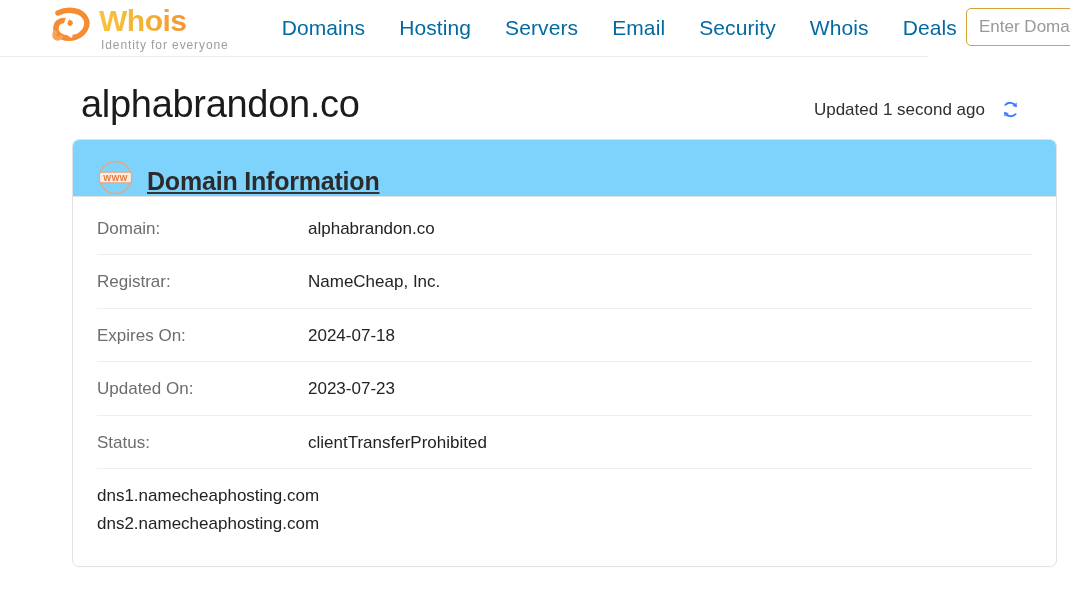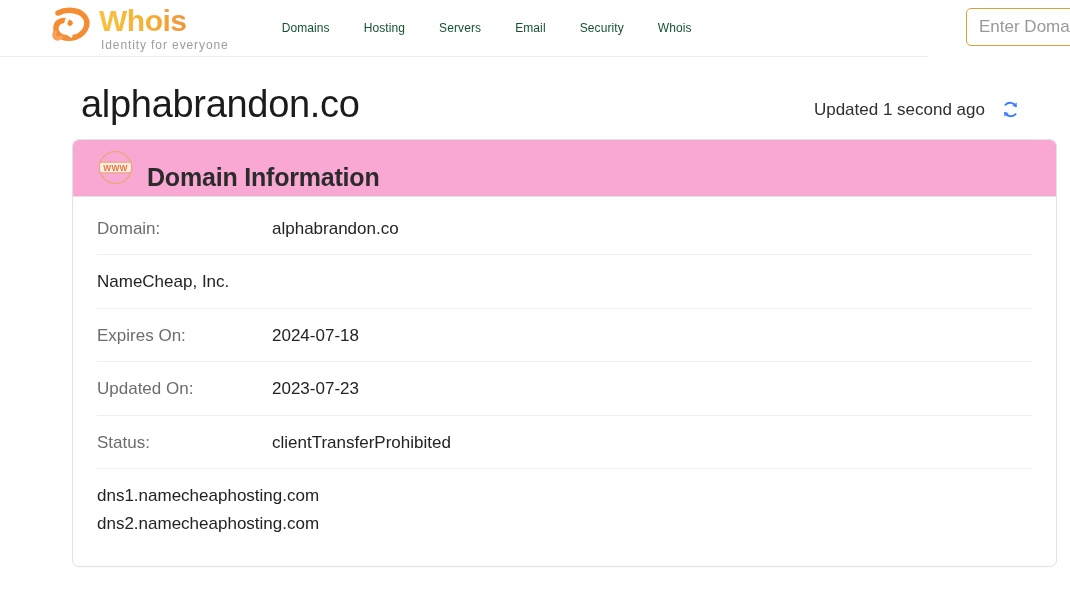--- a/index.html
+++ b/index.html
@@ -78,22 +78,22 @@
     align-items: center;
     margin-left: 36px;
     list-style: none;
     height: 100%;
   }
 
   .nav-links li { height: 100%; display: flex; align-items: center; }
 
   .nav-link {
     display: block;
-    font-size: 12px;
-    color: #14532d;
+    font-size: 21px;
+    color: #0369a1;
     text-decoration: none;
     padding: 0 17px;
     white-space: nowrap;
     letter-spacing: 0.1px;
   }
 
   .nav-search-wrap {
     position: absolute;
     left: 966px;
     top: 8px;
@@ -160,26 +160,27 @@
   .card {
     margin: 13px 13px 0 72px;
     border: 1px solid #e2e2e2;
     border-radius: 7px;
     background: #ffffff;
     overflow: hidden;
     box-shadow: 0 1px 1px rgba(0,0,0,0.015);
   }
 
   .card-header {
-    background: #f9a8d4;
+    background: #7dd3fc;
     border-bottom: 1px solid #e2e2e2;
     height: 57px;
     display: flex;
-    align-items: center;
+    align-items: flex-end;
     padding-left: 24px;
+    text-decoration: underline;
   }
 
   .www-icon {
     width: 37px;
     height: 37px;
     flex: 0 0 auto;
     margin-right: 13px;
   }
 
   .card-title {
@@ -193,20 +194,21 @@
   .card-body {
     padding: 0 0 16px 0;
   }
 
   .info-row {
     display: flex;
     align-items: flex-start;
     border-top: 1px solid #eeeeee;
     margin: 0 24px;
     padding: 13px 0 12px 0;
+    gap: 36px;
   }
   .info-row:first-child { border-top: none; padding-top: 18px; }
 
   .info-label {
     flex: 0 0 175px;
     font-size: 17px;
     color: #6d6d6d;
     line-height: 1.62;
   }
 
@@ -248,20 +250,23 @@
       </li>
     <li>
         <a class="nav-link" href="#">Email</a>
       </li>
     <li>
         <a class="nav-link" href="#">Security</a>
       </li>
     <li>
         <a class="nav-link" href="#">Whois</a>
       </li>
+    <li>
+        <a class="nav-link" href="#">Deals</a>
+      </li>
   </ul>
 
   <div class="nav-search-wrap">
     <input class="nav-search" type="text" placeholder="Enter Domain Name" style="">
   </div>
 </nav>
 
 <main class="page">
 
   <div class="title-row">
@@ -294,20 +299,21 @@
     </div>
 
     <div class="card-body">
 
       <div class="info-row">
         <div class="info-label">Domain:</div>
         <div class="info-value">alphabrandon.co</div>
       </div>
 
       <div class="info-row">
+        <div class="info-label">Registrar:</div>
         <div class="info-value">NameCheap, Inc.</div>
       </div>
 
 
       <div class="info-row">
         <div class="info-label">Expires On:</div>
         <div class="info-value">2024-07-18</div>
       </div>
 
       <div class="info-row">

